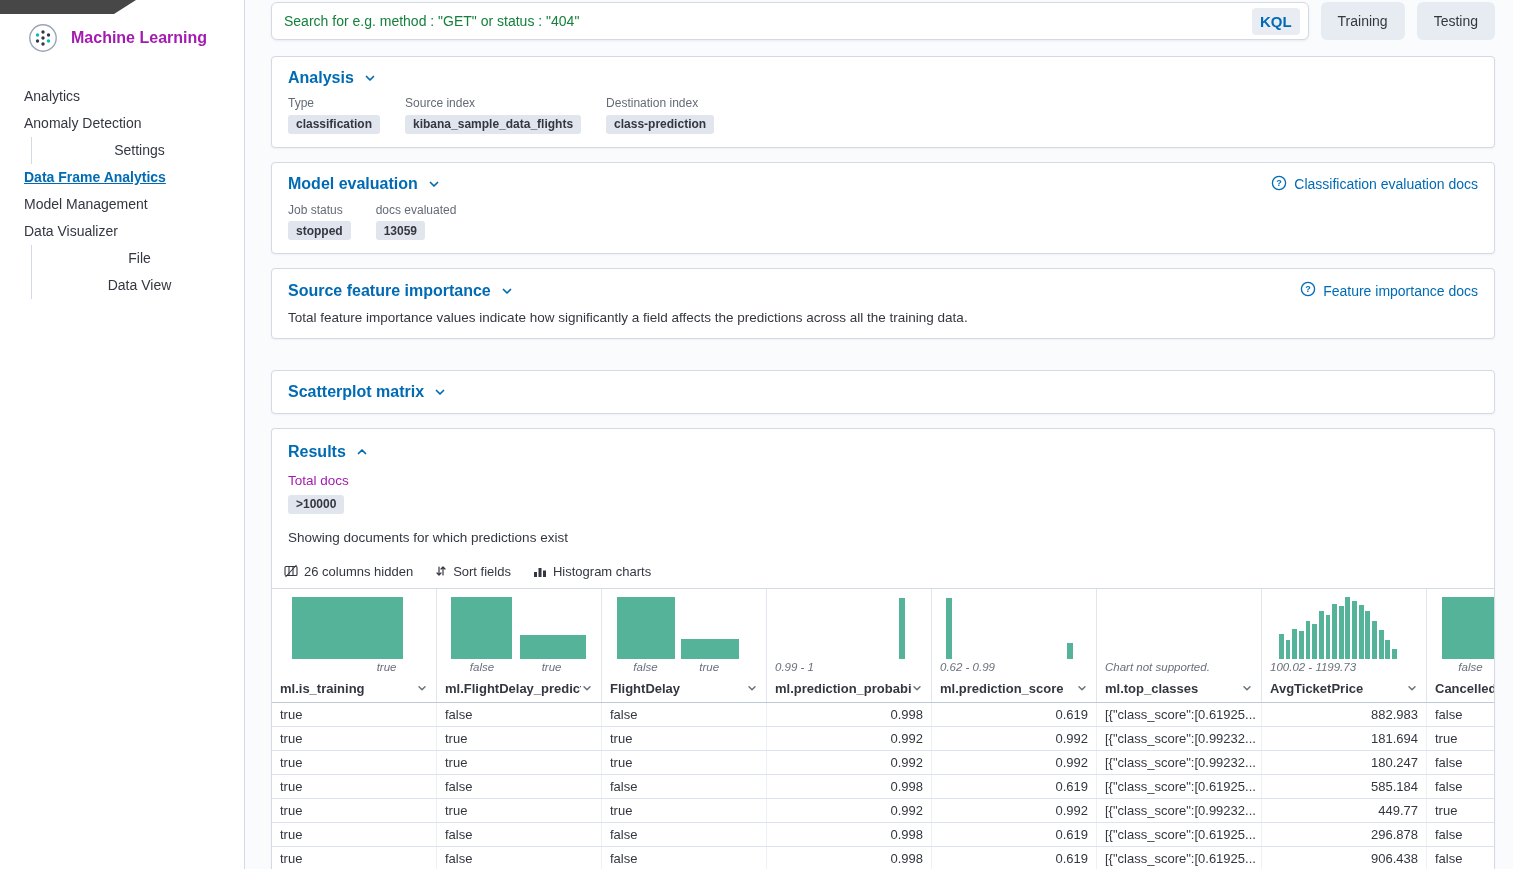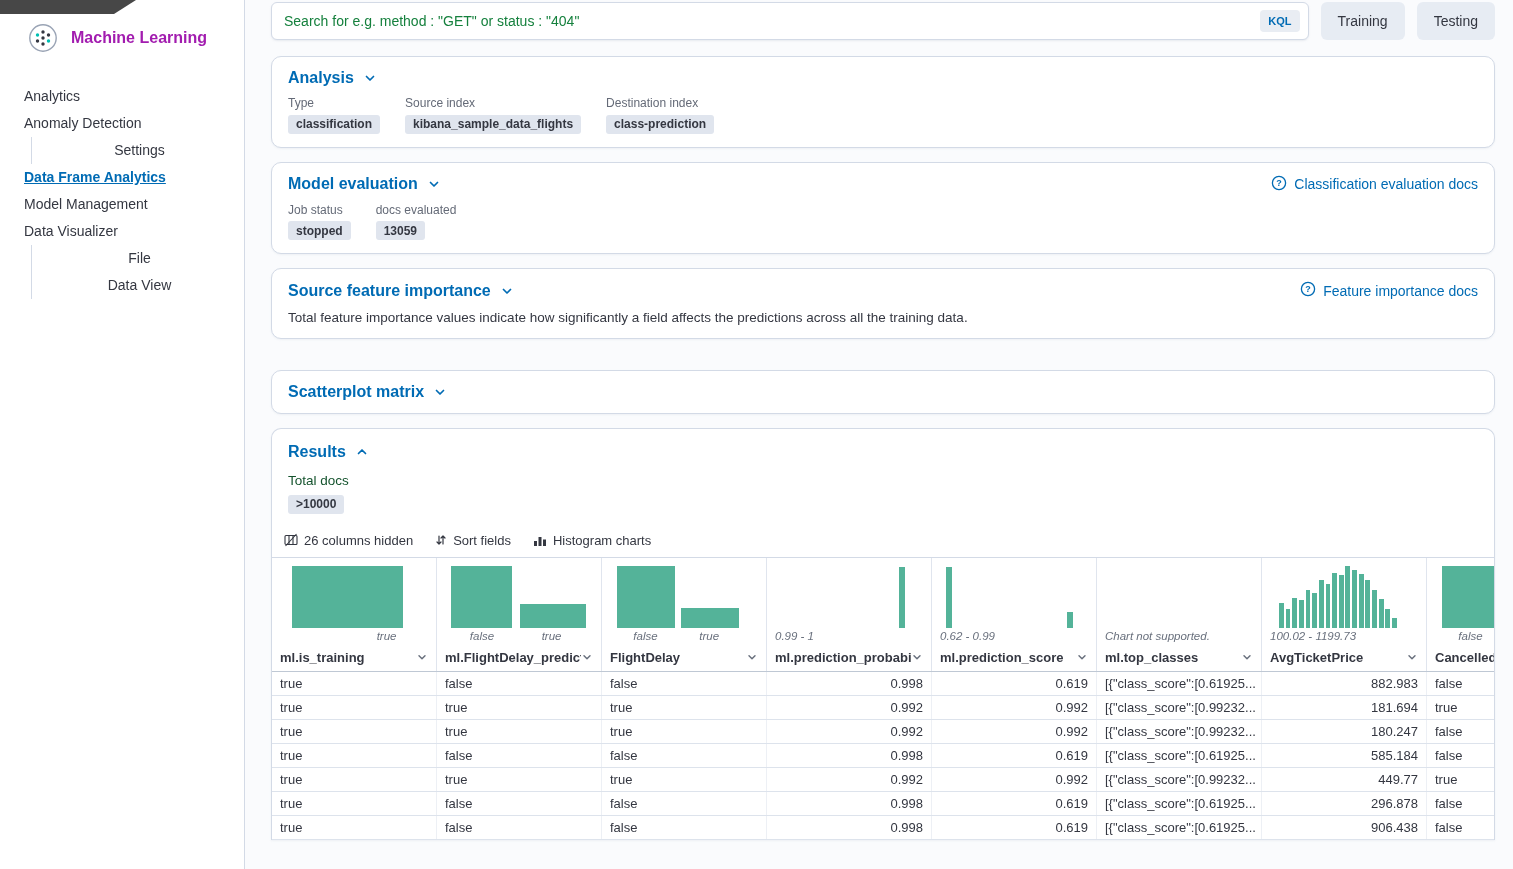--- a/index.html
+++ b/index.html
@@ -22,43 +22,43 @@
   .nav-item.indent { margin-left:7px; border-left:1px solid #d3dae6; padding-left:15px;text-align:center; }
   .nav-item.active { color:#006BB4; font-weight:700; text-decoration:underline; }
 
   
   .main { position:absolute; left:246px; top:0; right:0; bottom:0; padding:2px 18px 0 25px; }
 
   .topbar { display:flex; align-items:center; gap:12px; margin-bottom:16px; }
   .searchbox { flex:1; height:38px; background:#fff; border:1px solid #d3dae6; border-radius:6px;
     display:flex; align-items:center; padding:0 8px 0 12px; box-shadow:0 1px 2px rgba(152,162,179,.18); cursor:text; }
   .placeholder { color:#15803d; font-size:14px; flex:1; overflow:hidden; white-space:nowrap; }
-  .kql { background:#e9edf3; color:#006BB4; font-size:11px; font-weight:700; padding:5px 8px; border-radius:4px; cursor:pointer; }
+  .kql { background:#e9edf3; color:#006BB4; font-size:15px; font-weight:700; padding:5px 8px; border-radius:4px; cursor:pointer; }
   .toggle-btn { height:38px; padding:0 17px; background:#e7ecf3; border:none; border-radius:6px;
     font-size:14px; color:#343741; font-family:inherit; font-weight:500; cursor:pointer; }
 
-  .panel { background:#fff; border:1px solid #d3dae6; border-radius:10px; margin-bottom:14px;
+  .panel { background:#fff; border:1px solid #d3dae6; border-radius:4px; margin-bottom:14px;
     padding:12px 16px 13px; box-shadow:0 1px 2px rgba(152,162,179,.12); }
   .panel-title-row { display:flex; align-items:center; }
   .panel-title { color:#006BB4; font-size:16px; font-weight:600; margin-right:9px; }
   .chev { color:#006BB4; display:inline-flex; cursor:pointer; }
   .chev.up svg { transform:rotate(180deg); }
   .doc-link { margin-left:auto; display:flex; align-items:center; gap:7px; color:#006BB4;
     font-size:14px; font-weight:500; cursor:pointer; }
   .fields { display:flex; gap:25px; margin-top:9px; }
   .field-label { font-size:12px; color:#646a77; margin-bottom:4px; }
   .badge { display:inline-block; background:#e0e5ee; border-radius:3px; padding:2.5px 8px;
     font-size:12px; font-weight:600; color:#343741; }
   .desc { margin-top:10px; font-size:13.5px; color:#343741; }
   .panel.scatter { margin-top:31px; padding:12px 16px; }
 
   .panel.results { padding:14px 0 0; margin-bottom:0; border-bottom:none; border-bottom-left-radius:0; border-bottom-right-radius:0; }
   .results .panel-title-row { padding:0 16px; }
   .total-docs { padding:0 16px; margin-top:12px; }
-  .total-docs .field-label { font-size:13.5px; color:#14532d; margin-bottom:6px;margin-top:12px; }
+  .total-docs .field-label { font-size:13.5px; color:#a21caf; margin-bottom:6px;margin-top:12px; }
   .subtitle { padding:0 16px; margin-top:16px; font-size:13.5px; color:#343741; }
   .grid-toolbar { margin-top:10px; border-bottom:1px solid #d3dae6; padding:9px 12px;
     display:flex; gap:22px; align-items:center; }
   .tb-item { display:flex; align-items:center; gap:6px; font-size:13px; color:#343741; cursor:pointer; }
 
   .grid { overflow:hidden; }
   .grid-header { display:flex; border-bottom:1px solid #bfc8d4; }
   .col-head { width:165px; min-width:165px; border-right:1px solid #e0e5ee; padding:8px 8px 0; cursor:pointer; }
   .mini-chart { position:relative; height:62px; }
   .bar { position:absolute; bottom:0; background:#54B399; }
@@ -192,20 +192,21 @@
       <span class="chev up js-chev">
           <svg width="14" height="14" viewBox="0 0 14 14">
             <path d="M3.5 5.5 L7 9 L10.5 5.5" fill="none" stroke="currentColor" stroke-width="1.7" stroke-linecap="round" stroke-linejoin="round"></path>
           </svg>
         </span>
     </div>
     <div class="total-docs">
       <div class="field-label">Total docs</div>
       <span class="badge">&gt;10000</span>
     </div>
+    <div class="subtitle">Showing documents for which predictions exist</div>
 
     <div class="grid-toolbar">
         <div class="tb-item">
           <span style="display: inline-flex;">
             <svg width="14" height="14" viewBox="0 0 14 14">
               <rect x="1" y="2.5" width="12" height="9" rx="1" fill="none" stroke="#343741" stroke-width="1.1"></rect>
               <line x1="5" y1="2.5" x2="5" y2="11.5" stroke="#343741" stroke-width="1.1"></line>
               <line x1="9" y1="2.5" x2="9" y2="11.5" stroke="#343741" stroke-width="1.1"></line>
               <line x1="1.5" y1="13" x2="12.5" y2="1" stroke="#343741" stroke-width="1.1"></line>
             </svg>

